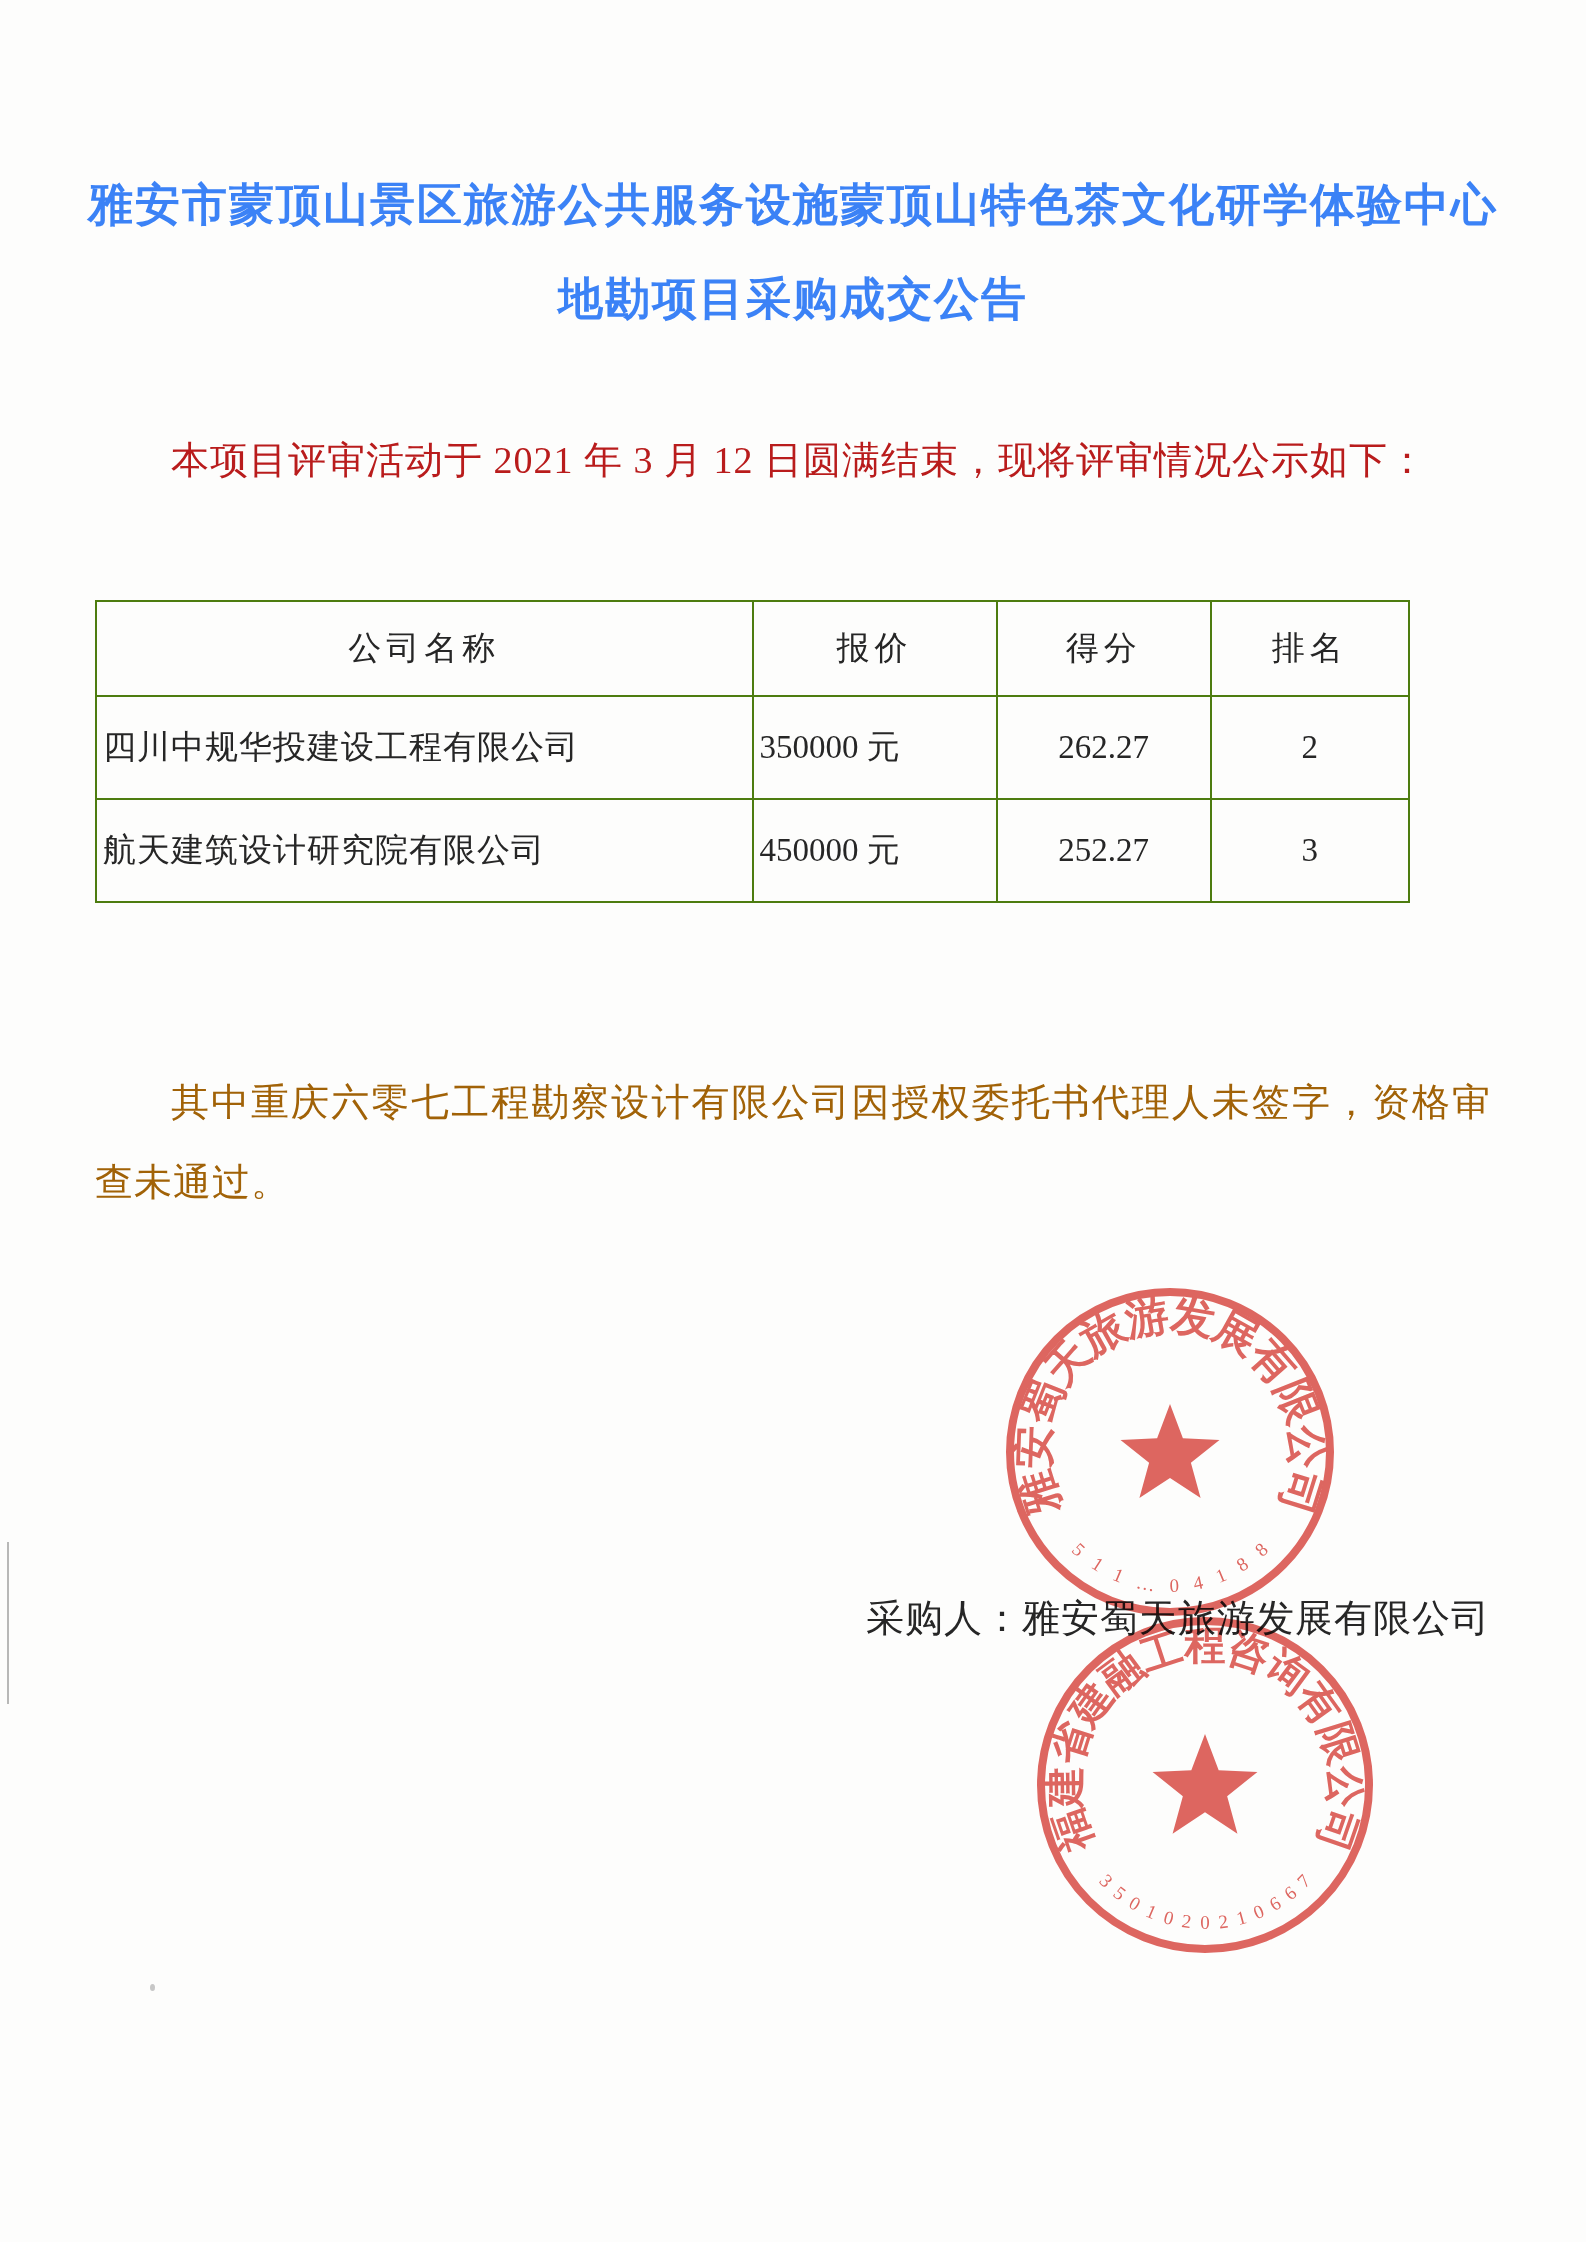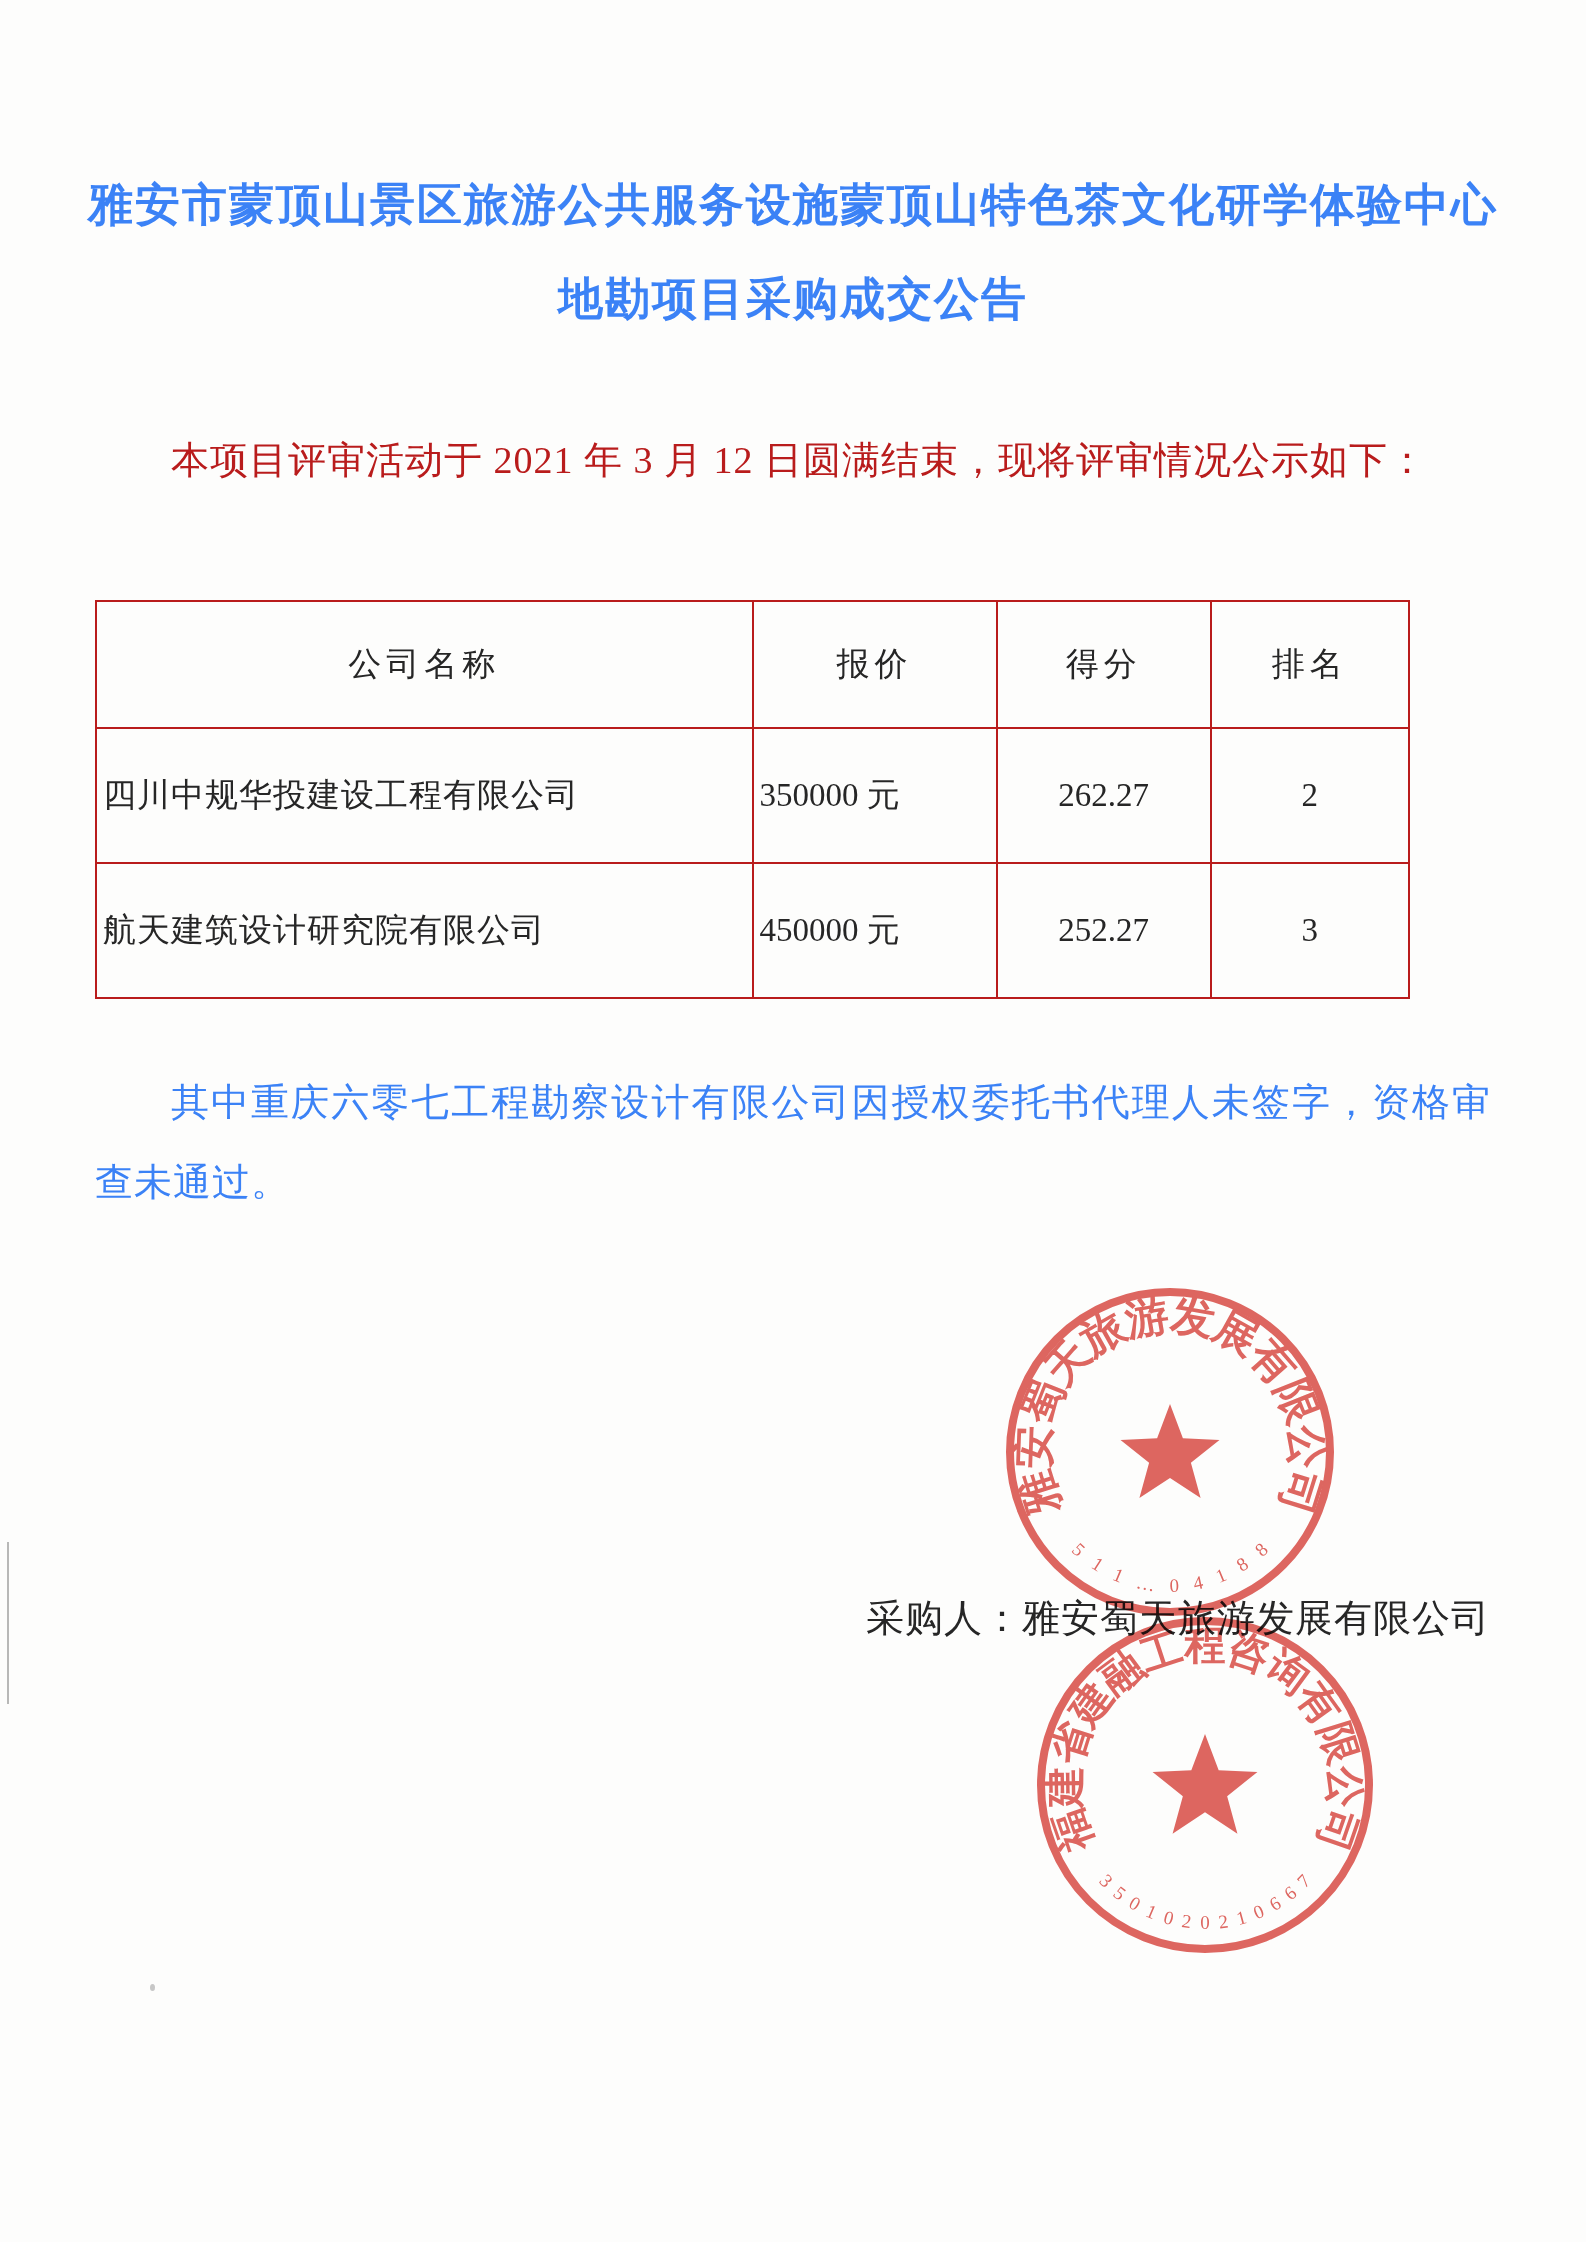--- a/index.html
+++ b/index.html
@@ -18,33 +18,33 @@
     position:absolute;top:430px;left:95px;right:95px;
     font-size:38px;letter-spacing:1px;line-height:60px;
     text-indent:2em;color:#b91c1c;
   }
   table.results{
     position:absolute;top:600px;left:95px;width:1315px;
     border-collapse:collapse;table-layout:fixed;
     font-size:33px;color:#262626;
   }
   table.results th,table.results td{
-    border:2px solid #b91c1c;vertical-align:middle;
-    padding:16px 6px;font-weight:400;
+    border:2px solid #4d7c0f;vertical-align:middle;
+    padding:0 6px;font-weight:400;
   }
   table.results th{text-align:center;letter-spacing:5px;height:93px;}
   table.results td{height:101px;}
   td.c-name{text-align:left;padding-left:16px;letter-spacing:1px;}
   td.c-price{text-align:left;padding-left:22px;}
   td.c-score,td.c-rank{text-align:center;}
   col.w1{width:50%;} col.w2{width:18.6%;} col.w3{width:16.3%;} col.w4{width:15.1%;}
   .bodytext{
     position:absolute;top:1062px;left:95px;right:95px;
     font-size:38px;letter-spacing:1px;line-height:80px;
-    color:#3b82f6;text-align:justify;
+    color:#a16207;text-align:justify;
   }
   .bodytext p{margin:0;text-indent:2em;}
   .bodytext p + p{margin-top:20px;}
   .signature{
     position:absolute;top:1578px;left:95px;right:96px;
     font-size:38px;line-height:80px;letter-spacing:1px;
     text-align:right;color:#262626;
   }
   .signature .sig-line{white-space:nowrap;}
   .stamp{position:absolute;mix-blend-mode:multiply;opacity:0.82;}

